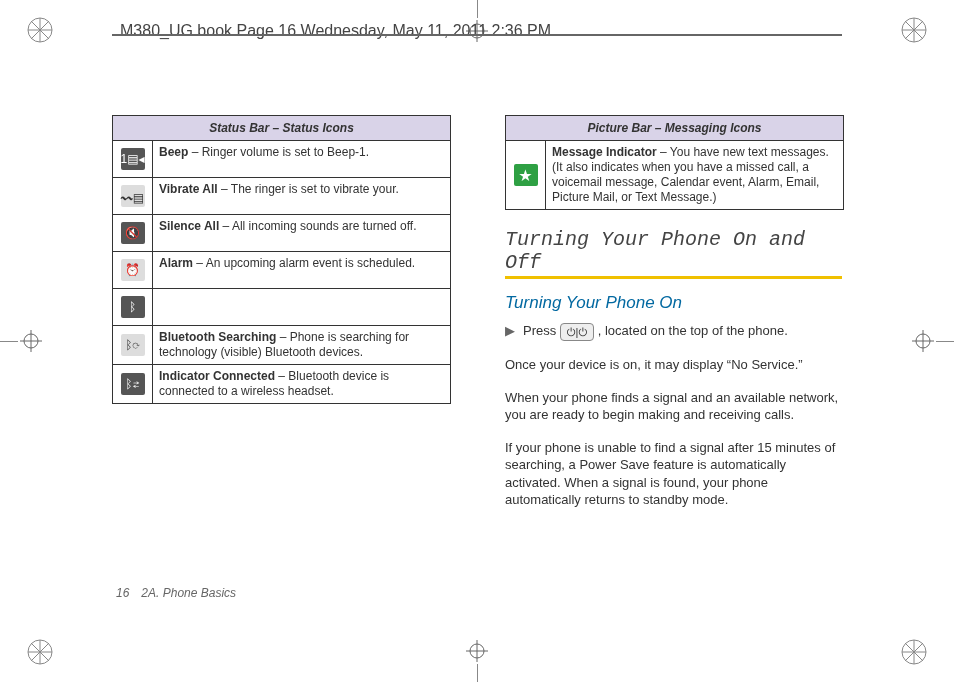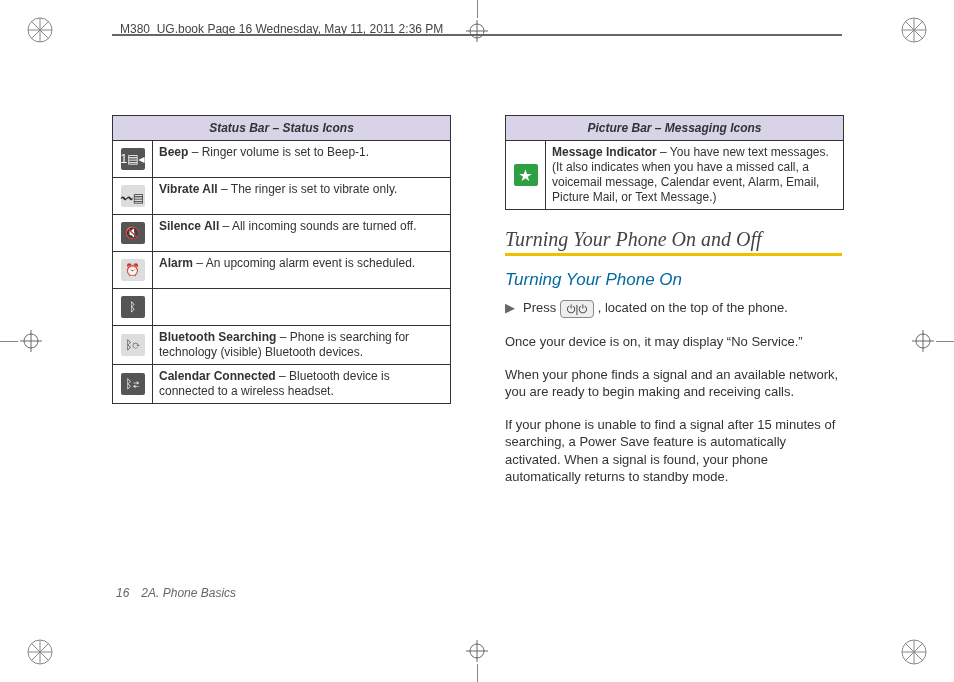--- a/index.html
+++ b/index.html
@@ -10,34 +10,34 @@
 .reg-right{right:20px;top:50%;transform:translateY(-50%)}
 .reg-top{left:50%;top:20px;transform:translateX(-50%)}
 .reg-bottom{left:50%;bottom:20px;transform:translateX(-50%)}
 .orn{position:absolute;width:28px;height:28px}
 .orn svg{width:28px;height:28px}
 .orn-tl{left:26px;top:16px}
 .orn-tr{right:26px;top:16px}
 .orn-bl{left:26px;bottom:16px}
 .orn-br{right:26px;bottom:16px}
 .header-line{position:absolute;left:112px;right:112px;top:34px;border-top:1px solid #666;border-bottom:1px solid #666;height:0}
-.header-text{position:absolute;left:120px;top:22px;font-size:12px;color:#444}
+.header-text{position:absolute;left:120px;top:22px;font-size:16px;color:#444}
 .content{position:absolute;left:112px;right:112px;top:115px;bottom:110px;display:flex;gap:56px}
 .col{flex:1 1 50%}
 .tbl{border:1px solid #333;border-collapse:collapse;width:100%;font-size:12px}
 .tbl-head{background:#d9d3e8;text-align:center;font-weight:bold;font-style:italic;padding:5px;border-bottom:1px solid #333;font-size:12px}
 .tbl-row{display:flex;border-top:1px solid #333}
 .tbl-row:first-of-type{border-top:0}
 .tbl-icon{width:40px;min-height:36px;border-right:1px solid #333;display:flex;align-items:center;justify-content:center;padding:4px;box-sizing:border-box}
 .tbl-text{flex:1;padding:4px 6px;line-height:1.25}
 .tbl-text .bold{font-weight:bold}
 .icon-box{width:24px;height:22px;display:flex;align-items:center;justify-content:center;background:#555;border-radius:2px;color:#fff;font-size:12px}
 .icon-box.light{background:#ddd;color:#333}
 .icon-box.star{background:#2ea043;color:#fff;font-size:16px}
-h1.section{font-family:Liberation Serif, serif;font-style:italic;font-weight:normal;font-size:20px;color:#444;margin:18px 0 2px 0}
+h1.section{font-family:Liberation Mono, monospace;font-style:italic;font-weight:normal;font-size:20px;color:#444;margin:18px 0 2px 0}
 .rule{height:3px;background:#f0c000;margin-bottom:14px}
 h2.sub{font-style:italic;font-weight:normal;font-size:17px;color:#0369a1;margin:0 0 10px 0}
 .step{margin:0 0 8px 0;font-size:13px;display:flex;gap:8px}
 .step-marker{color:#666}
 .key-pill{display:inline-block;border:1px solid #888;border-radius:4px;background:#eee;padding:0 6px;font-size:11px;vertical-align:middle;line-height:16px}
 p.body{margin:15px 0 10px 0;line-height:1.35;font-size:13px;color:#333}
 .footer{position:absolute;left:116px;bottom:82px;font-size:12px;color:#666;display:flex;gap:12px}
 .footer .pn{font-style:italic}
 .footer .st{font-style:italic}
 .vline-top{position:absolute;top:0;left:50%;width:1px;height:18px;background:#888}
@@ -123,21 +123,21 @@
             <div class="tbl-row">
               <div class="tbl-icon">
                 <div class="icon-box">1▤◂</div>
               </div>
               <div class="tbl-text"><span class="bold">Beep</span><span> – Ringer volume is set to Beep-1.</span></div>
             </div>
             <div class="tbl-row">
               <div class="tbl-icon">
                 <div class="icon-box light">〰▤</div>
               </div>
-              <div class="tbl-text"><span class="bold">Vibrate All</span><span> – The ringer is set to vibrate only.</span></div>
+              <div class="tbl-text"><span class="bold">Vibrate All</span><span> – The ringer is set to vibrate your.</span></div>
             </div>
             <div class="tbl-row">
               <div class="tbl-icon">
                 <div class="icon-box">🔇</div>
               </div>
               <div class="tbl-text"><span class="bold">Silence All</span><span> – All incoming sounds are turned off.</span></div>
             </div>
             <div class="tbl-row">
               <div class="tbl-icon">
                 <div class="icon-box light">⏰</div>
@@ -152,21 +152,21 @@
             <div class="tbl-row">
               <div class="tbl-icon">
                 <div class="icon-box light">ᛒ⟳</div>
               </div>
               <div class="tbl-text"><span class="bold">Bluetooth Searching</span><span> – Phone is searching for technology (visible) Bluetooth devices.</span></div>
             </div>
             <div class="tbl-row">
               <div class="tbl-icon">
                 <div class="icon-box">ᛒ⇄</div>
               </div>
-              <div class="tbl-text"><span class="bold">Calendar Connected</span><span> – Bluetooth device is connected to a wireless headset.</span></div>
+              <div class="tbl-text"><span class="bold">Indicator Connected</span><span> – Bluetooth device is connected to a wireless headset.</span></div>
             </div>
           </div>
       </div>
     </div>
     <div class="col">
       <div class="tbl">
         <div class="tbl-head">Picture Bar – Messaging Icons</div>
         <div id="right-rows">
             <div class="tbl-row">
               <div class="tbl-icon">

